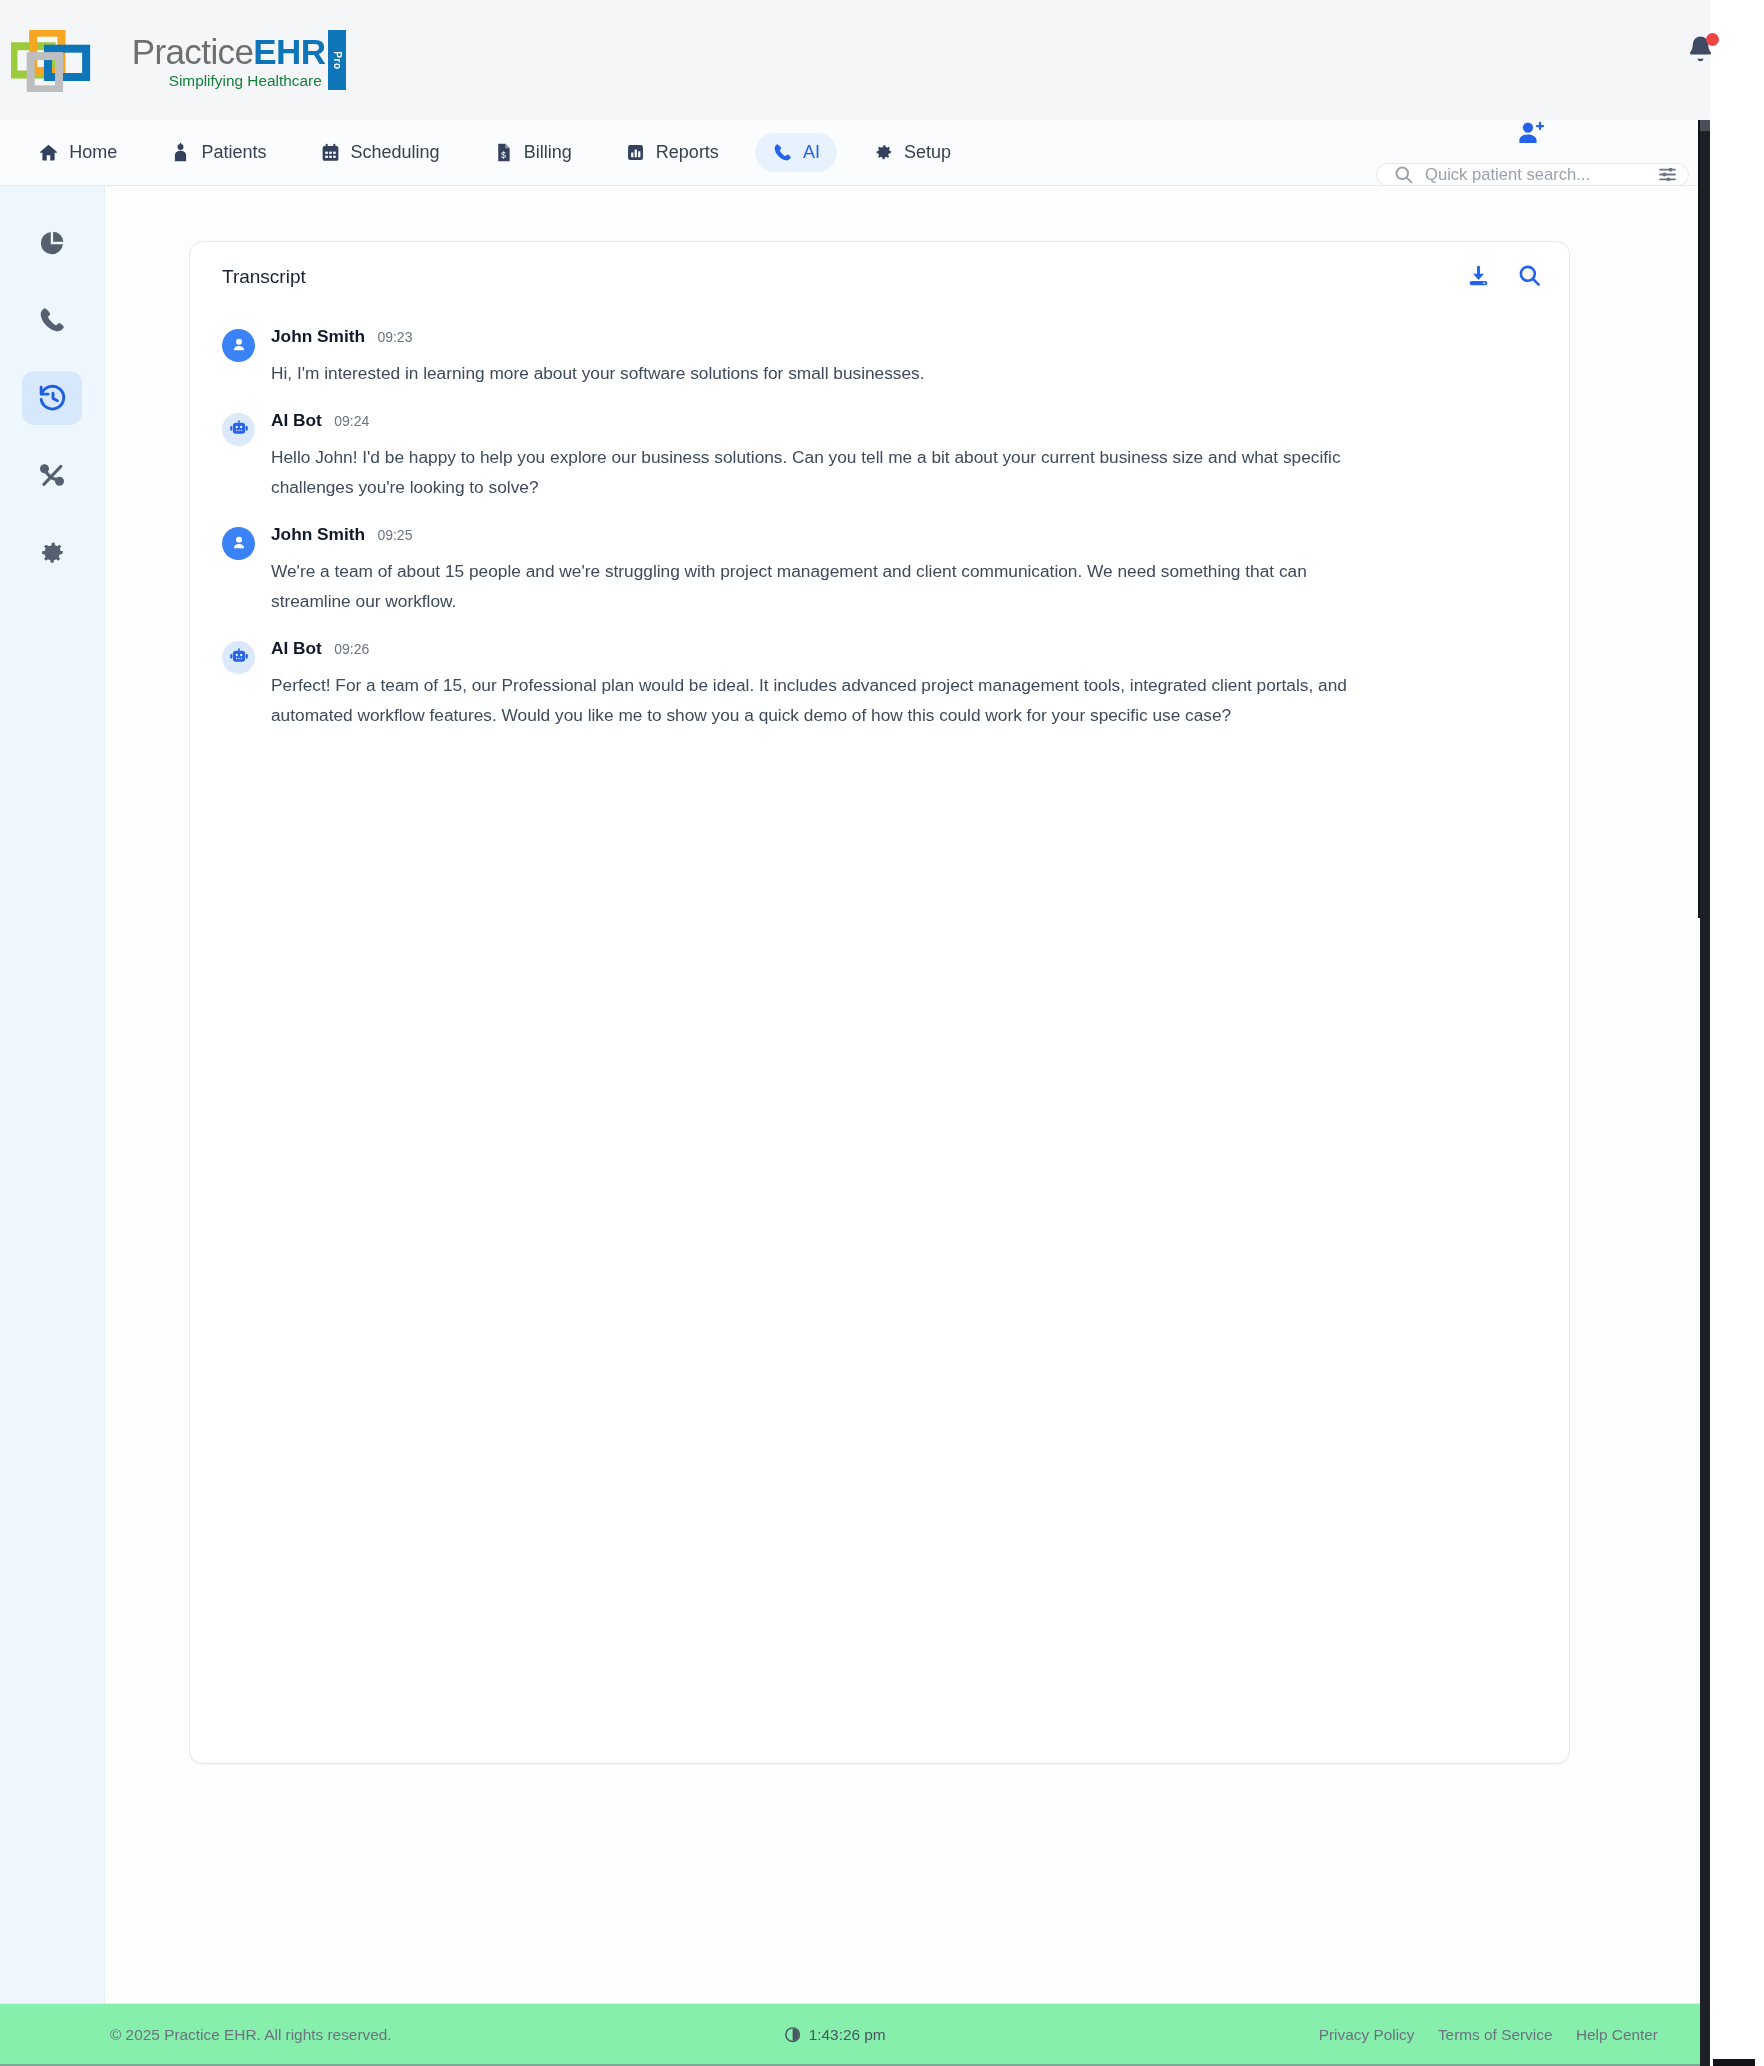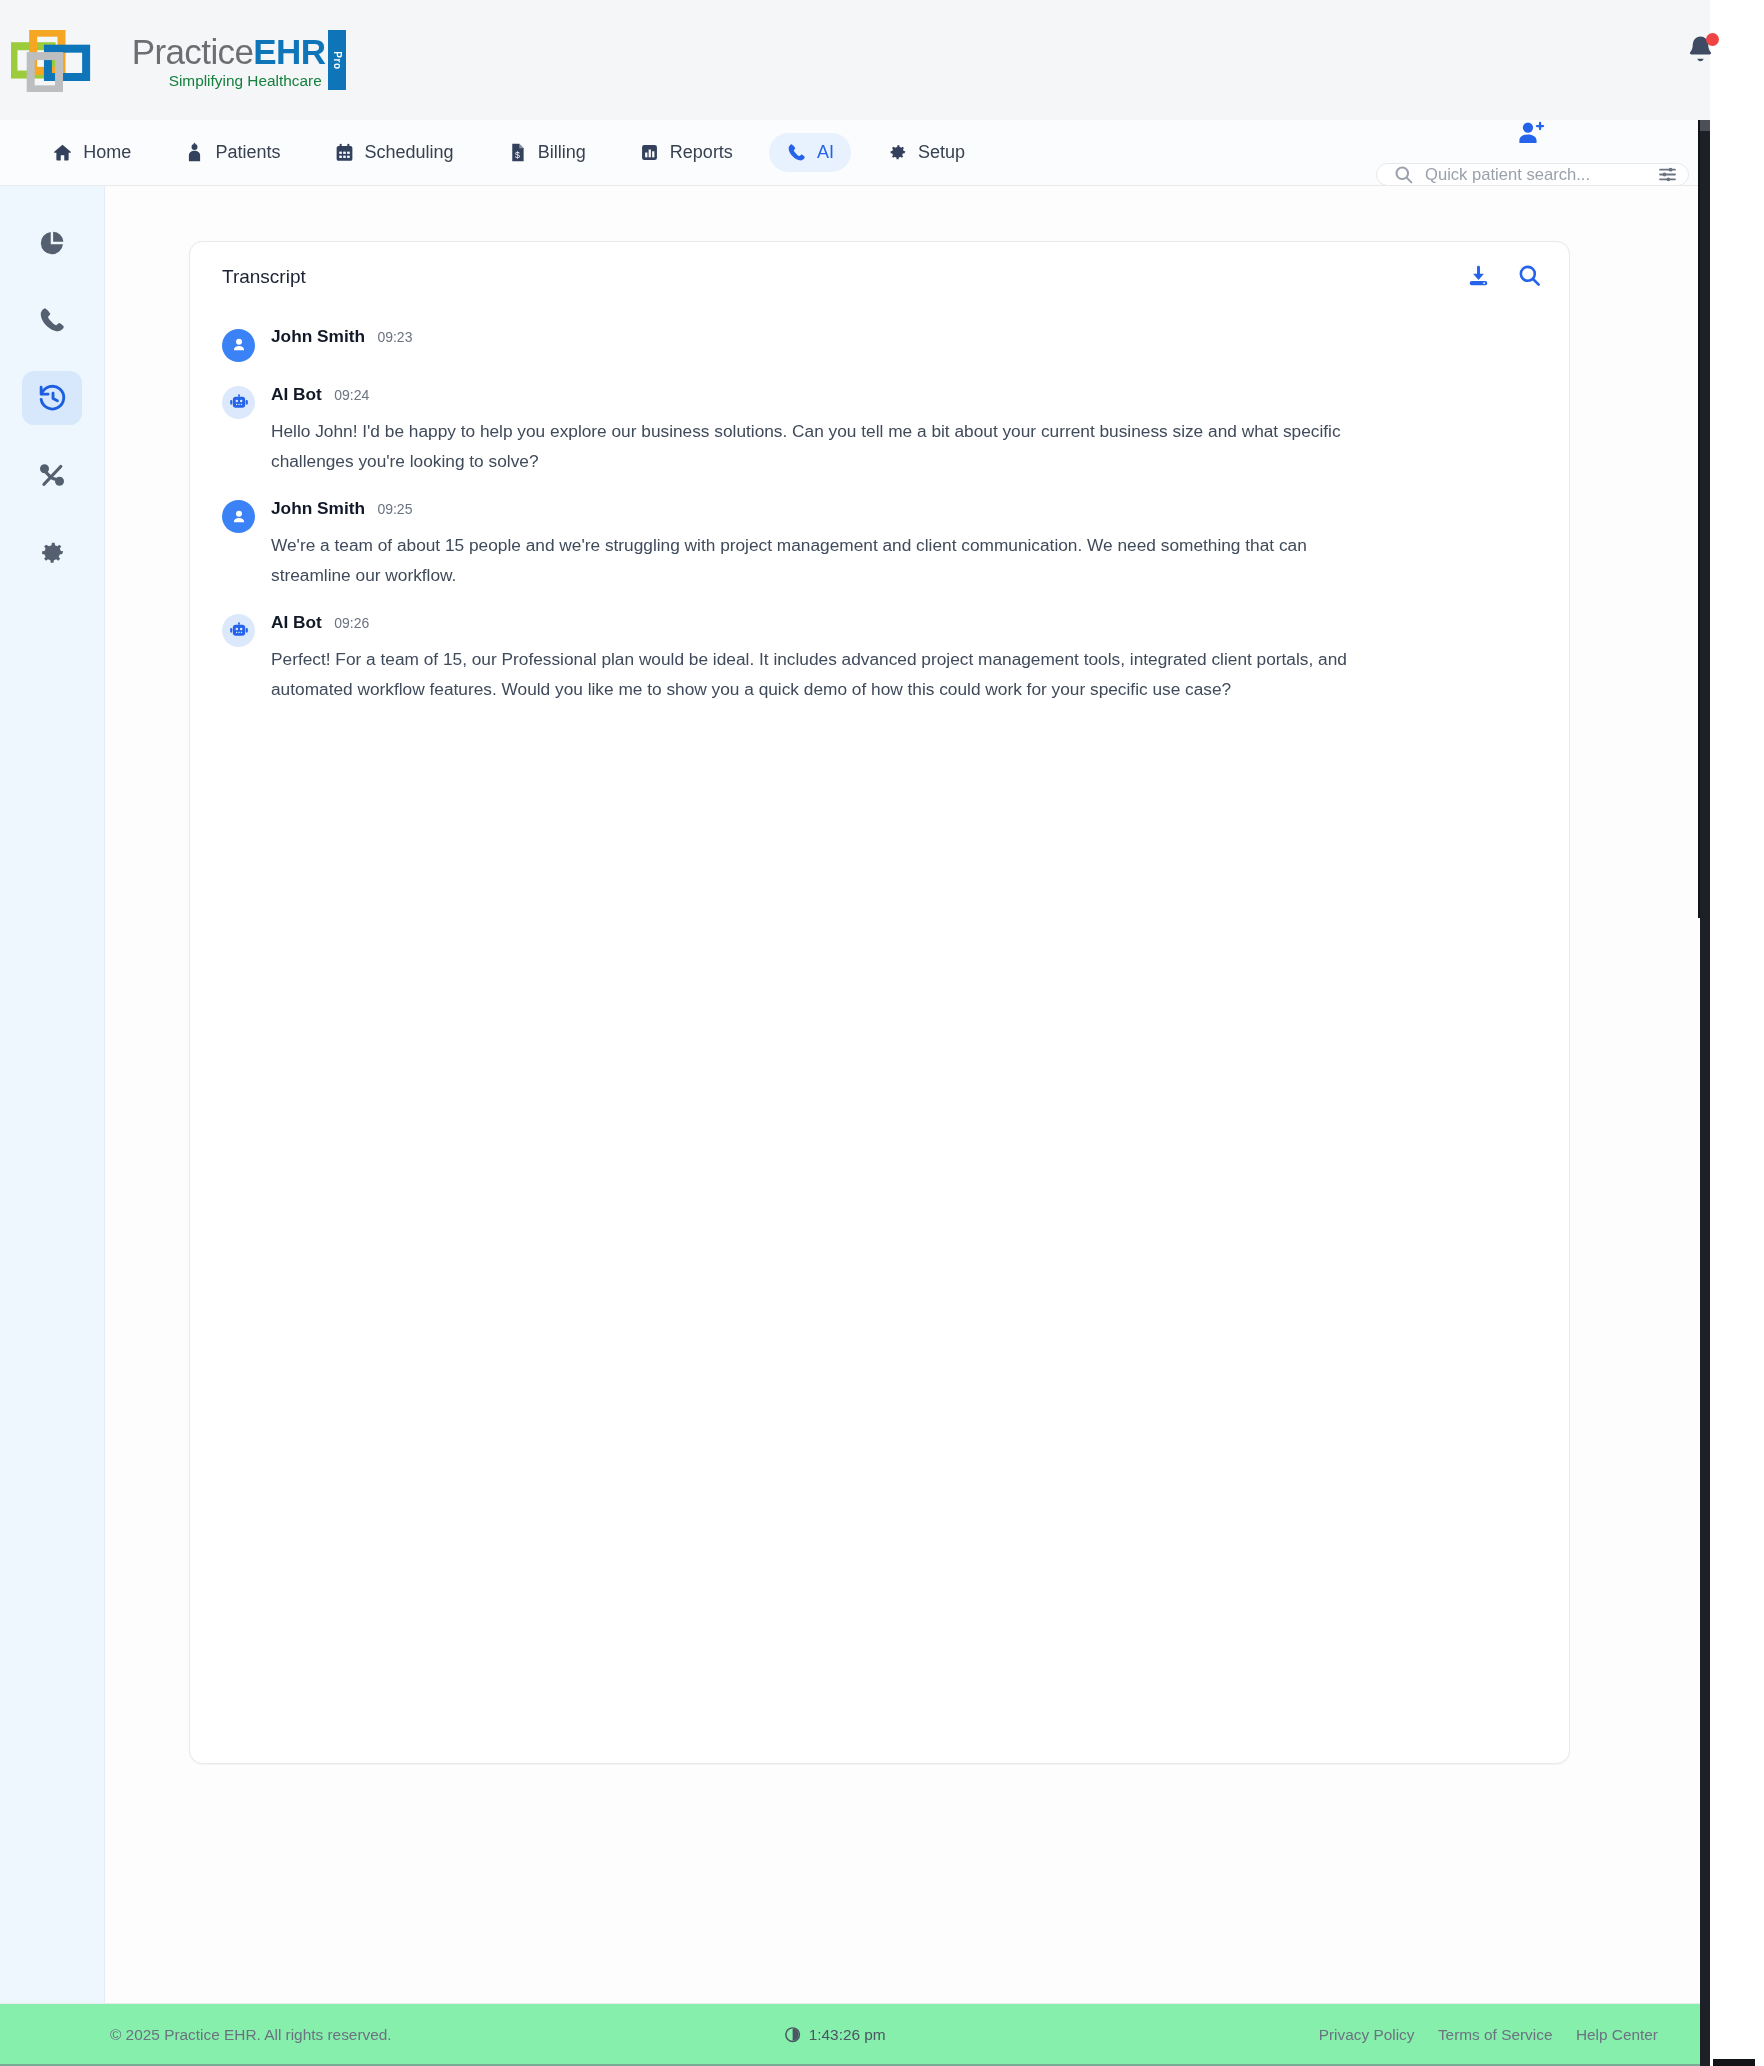--- a/index.html
+++ b/index.html
@@ -44,21 +44,21 @@
   .brand-right { position: absolute; right: 25px; top: 0; height: 120px; }
   .bell-wrap { position: absolute; left: 0px; top: 34px; width: 33px; height: 33px; }
   .bell-dot { position: absolute; right: -1.2px; top: -1.2px; width: 13.6px; height: 13.6px; border-radius: 50%; background: #ef4444; }
 
   
   .navbar {
     position: relative; height: 66px; flex: 0 0 66px;
     background: #fbfcfd; border-bottom: 0.6px solid #e8eaed;
     display: flex; align-items: center;
   }
-  .nav-items { display: flex; align-items: center; padding-left: 35px; gap: 0; }
+  .nav-items { display: flex; align-items: center; padding-left: 21px; gap: 0; }
   .nav-item {
     display: flex; align-items: center; gap: 10px;
     padding: 8.6px 17.3px; border-radius: 616px; cursor: pointer;
     font-size: 18px; color: #374151; white-space: nowrap;
   }
   .nav-item + .nav-item { margin-left: 18.5px; }
   .nav-item.active { background: #e8f1fe; color: #2563eb; }
   .nav-item .ico { display: flex; align-items: center; }
   .nav-right { position: absolute; right: 21px; top: 0; height: 66px; display: flex; align-items: center; gap: 16px; flex-direction: column; }
   .search-box {
@@ -347,20 +347,21 @@
               <svg width="20" height="20" viewBox="0 0 24 24" fill="#ffffff">
                 <circle cx="12" cy="8.2" r="3.6"></circle>
                 <path d="M12 13.2c-3.4 0-6 1.9-6 3.9v1.3h12v-1.3c0-2-2.6-3.9-6-3.9z"></path>
               </svg>
             </div>
             <div class="msg-main">
               <div class="msg-meta">
                 <span class="msg-name">John Smith</span>
                 <span class="msg-time">09:23</span>
               </div>
+              <div class="msg-text">Hi, I'm interested in learning more about your software solutions for small businesses.</div>
             </div>
           </div>
 
           <div class="msg">
             <div class="msg-avatar bot">
               <svg width="20" height="20" viewBox="0 0 24 24" fill="#2563eb">
                 <rect x="10.9" y="1.6" width="2.2" height="3" rx="1.1"></rect>
                 <rect x="4.6" y="4.6" width="14.8" height="13" rx="3.6"></rect>
                 <rect x="1.4" y="8.4" width="2.6" height="5.6" rx="1.3"></rect>
                 <rect x="20" y="8.4" width="2.6" height="5.6" rx="1.3"></rect>

